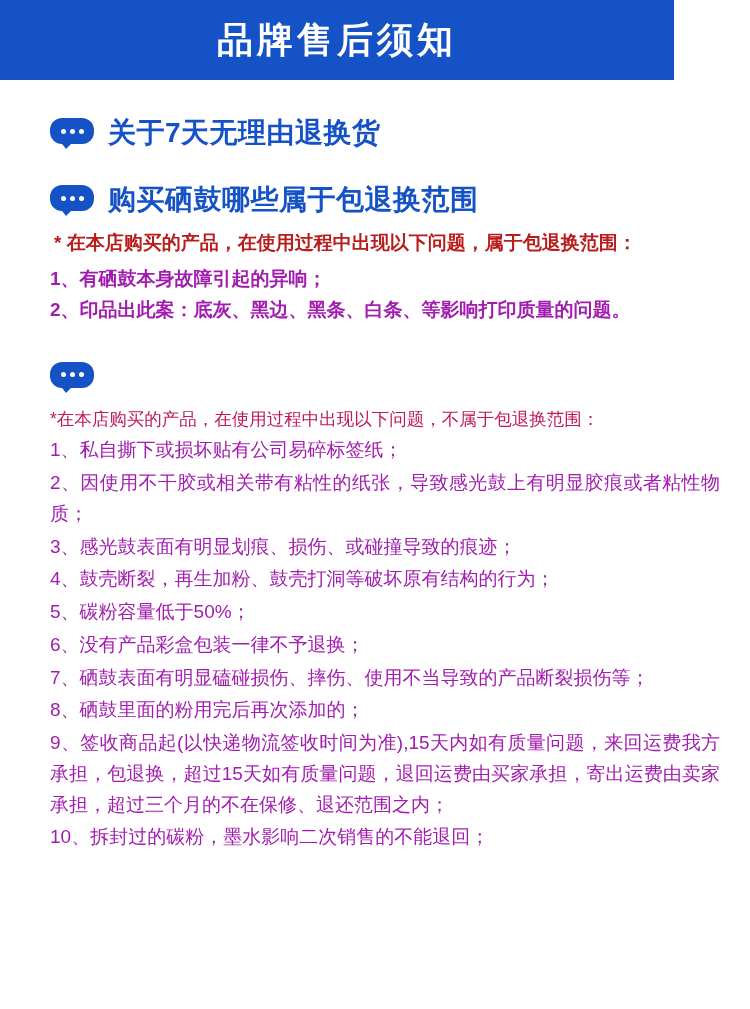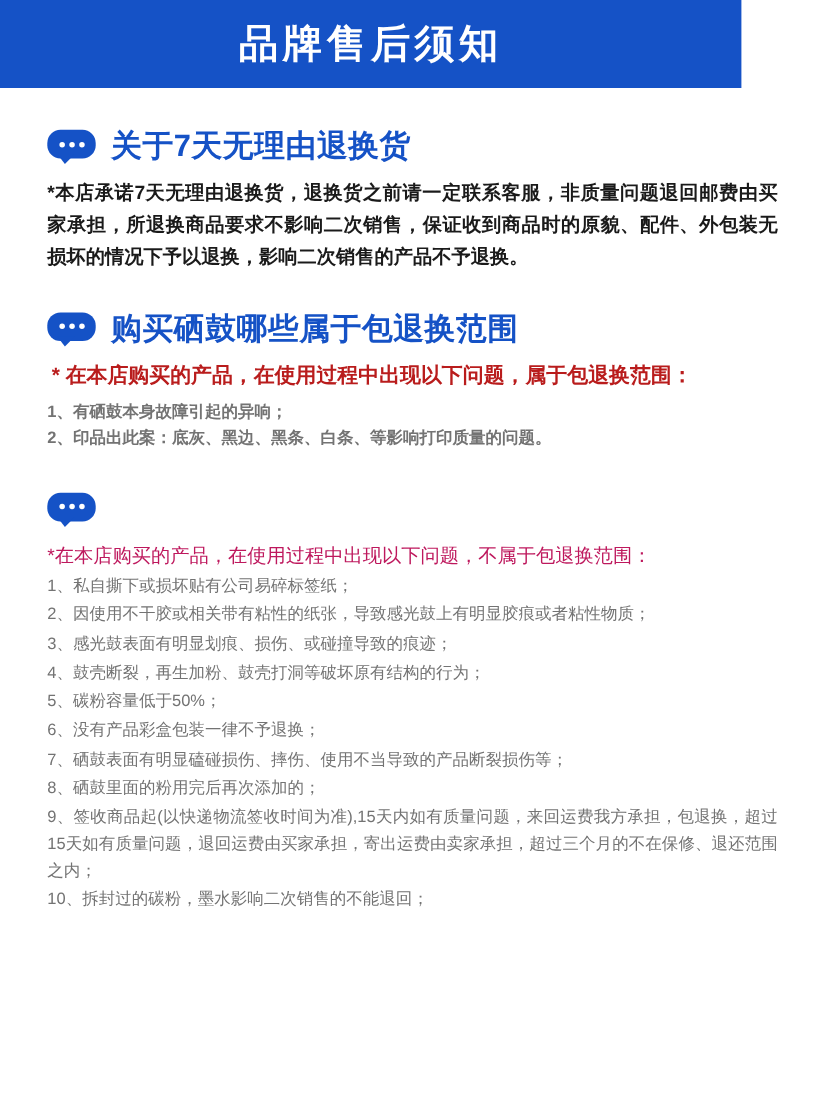--- a/index.html
+++ b/index.html
@@ -28,22 +28,23 @@
     justify-content: center;
   }
   .header-title {
     color: #ffffff;
     font-size: 36px;
     font-weight: bold;
     letter-spacing: 4px;
     line-height: 1;
   }
   .content {
-    padding: 0 43px;
+    padding: 0 30px;
     box-sizing: border-box;
+    margin-left: 20px;
   }
   .section {
     margin-top: 36px;
   }
   .section.first {
     margin-top: 38px;
   }
   .section-head {
     display: flex;
     align-items: center;
@@ -109,22 +110,22 @@
   }
   .para.bold {
     font-weight: bold;
   }
   .list {
     margin: 0;
     padding: 0;
     list-style: none;
   }
   .list li {
-    color: #737373;
-    font-size: 15px;
+    color: #a21caf;
+    font-size: 19px;
     line-height: 1.62;
     text-align: justify;
   }
   .list.bold li {
     font-weight: bold;
   }
   .s2-lead {
     font-weight: bold;
     font-size: 19px;
     color: #b91c1c;
@@ -158,21 +159,20 @@
           <span class="body"></span>
           <span class="tail"></span>
           <span class="dots">
               <i></i>
               <i></i>
               <i></i>
             </span>
         </span>
         <span class="section-title">关于7天无理由退换货</span>
       </div>
-      <p class="para bold">*本店承诺7天无理由退换货，退换货之前请一定联系客服，非质量问题退回邮费由买家承担，所退换商品要求不影响二次销售，保证收到商品时的原貌、配件、外包装无损坏的情况下予以退换，影响二次销售的产品不予退换。</p>
     </div>
 
     <div class="section">
       <div class="section-head">
         <span class="bubble-icon">
           <span class="body"></span>
           <span class="tail"></span>
           <span class="dots">
               <i></i>
               <i></i>

